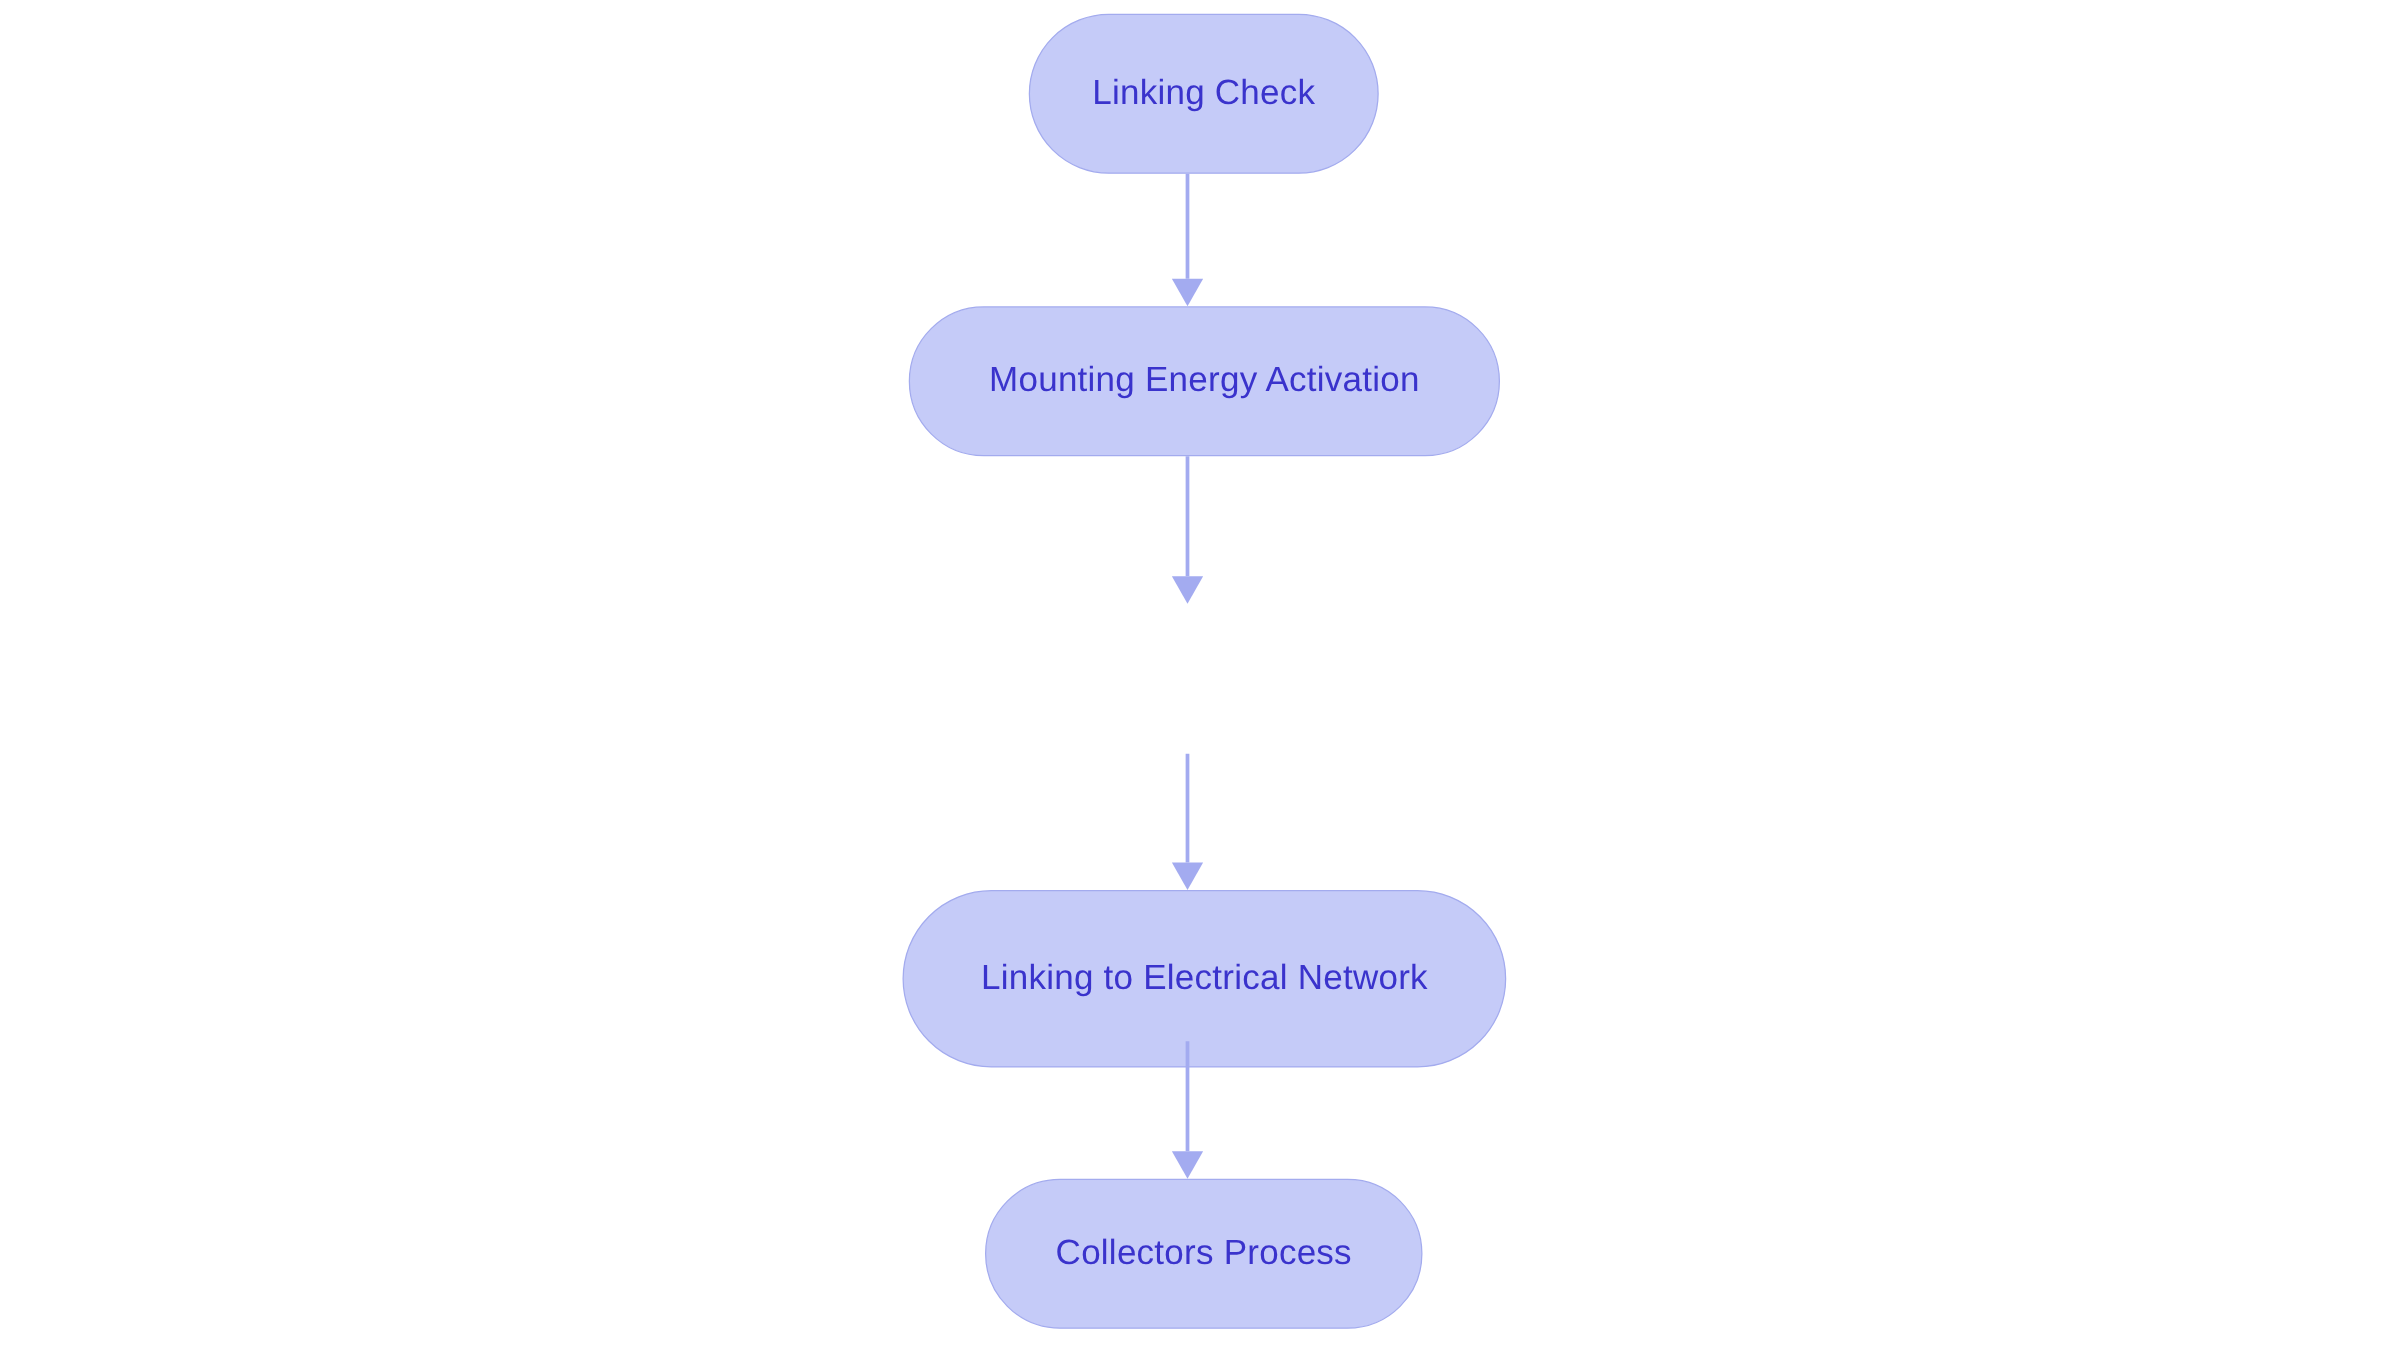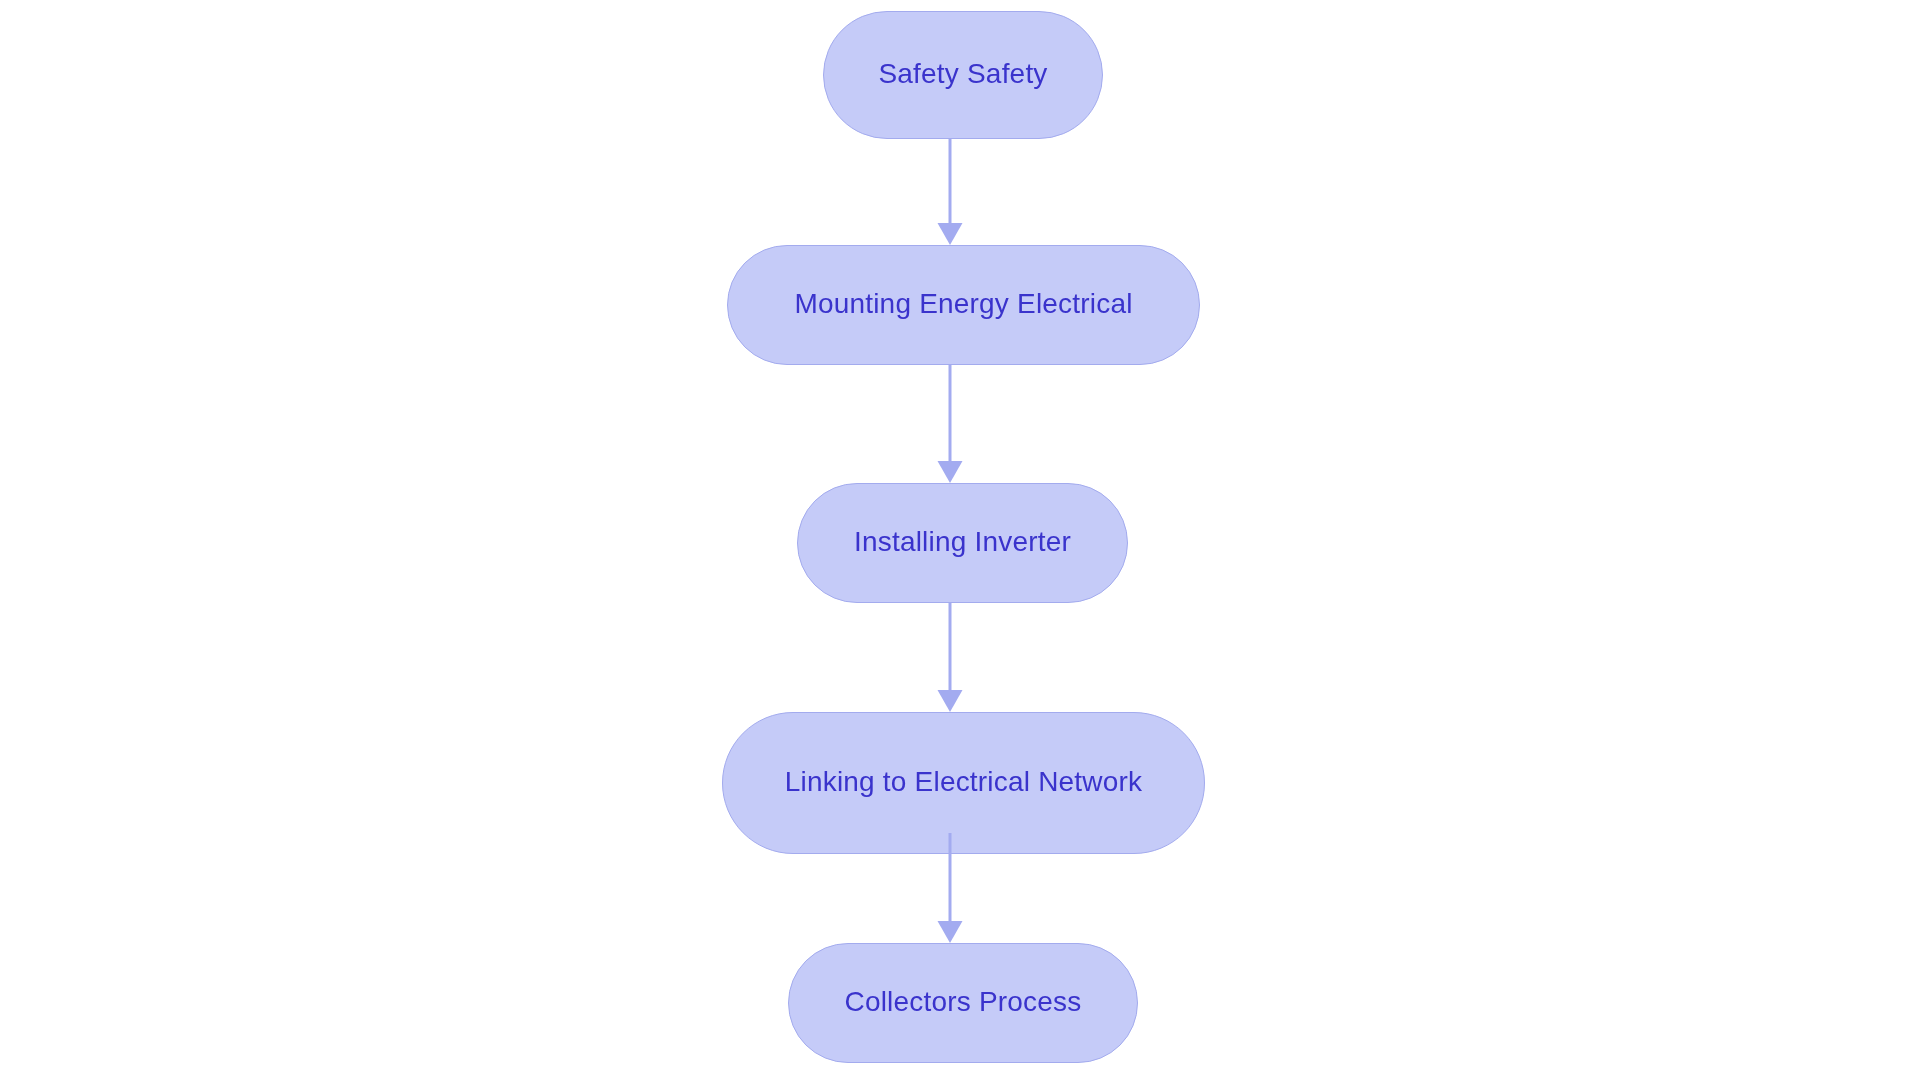--- a/index.html
+++ b/index.html
@@ -49,44 +49,41 @@
     display: block;
     overflow: visible;
   }
 </style>
 </head>
 <body>
 
 <div id="flow-canvas">
 
   <div class="flow-node" style="left:823px; top:11px; width:280px; height:128px;">
-    <span class="flow-node-label">Safety Safety</span>
+    <span class="flow-node-label">Linking Check</span>
   </div>
 
   <div class="connector" style="left:937px; top:139px; width:26px; height:106px;">
     <svg width="26" height="106" viewBox="0 0 26 106">
       <line x1="13" y1="0" x2="13" y2="84" stroke="#a3abf0" stroke-width="3"></line>
       <polygon points="0.5,84 25.5,84 13,106" fill="#a3abf0"></polygon>
     </svg>
   </div>
 
   <div class="flow-node" style="left:727px; top:245px; width:473px; height:120px;">
-    <span class="flow-node-label">Mounting Energy Electrical</span>
+    <span class="flow-node-label">Mounting Energy Activation</span>
   </div>
 
   <div class="connector" style="left:937px; top:365px; width:26px; height:118px;">
     <svg width="26" height="118" viewBox="0 0 26 118">
       <line x1="13" y1="0" x2="13" y2="96" stroke="#a3abf0" stroke-width="3"></line>
       <polygon points="0.5,96 25.5,96 13,118" fill="#a3abf0"></polygon>
     </svg>
   </div>
 
-  <div class="flow-node" style="left:797px; top:483px; width:331px; height:120px;">
-    <span class="flow-node-label">Installing Inverter</span>
-  </div>
 
   <div class="connector" style="left:937px; top:603px; width:26px; height:109px;">
     <svg width="26" height="109" viewBox="0 0 26 109">
       <line x1="13" y1="0" x2="13" y2="87" stroke="#a3abf0" stroke-width="3"></line>
       <polygon points="0.5,87 25.5,87 13,109" fill="#a3abf0"></polygon>
     </svg>
   </div>
 
   <div class="flow-node" style="left:722px; top:712px; width:483px; height:142px;justify-content:center;">
     <span class="flow-node-label">Linking to Electrical Network</span>

